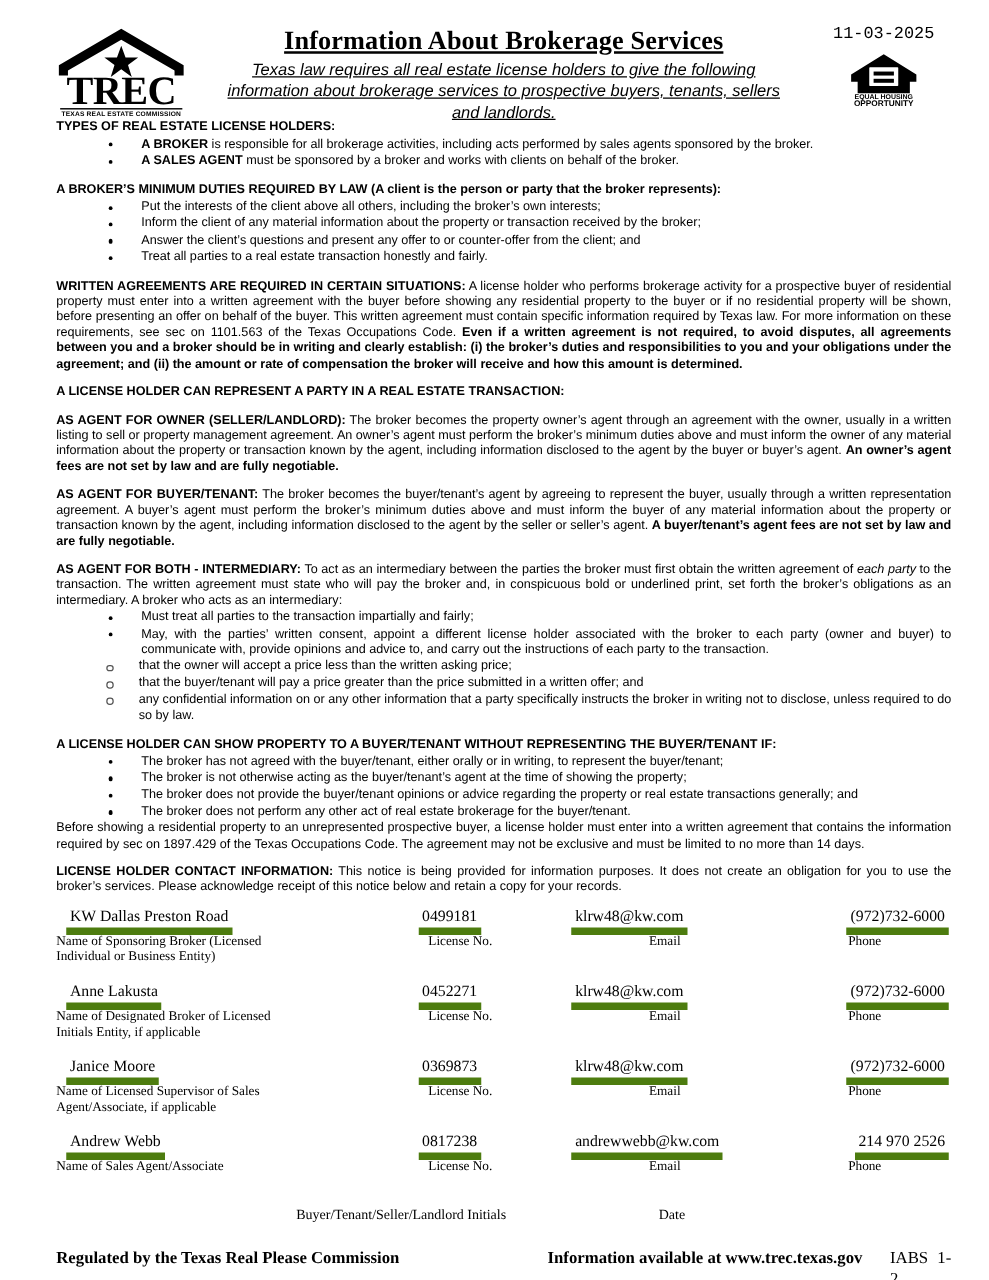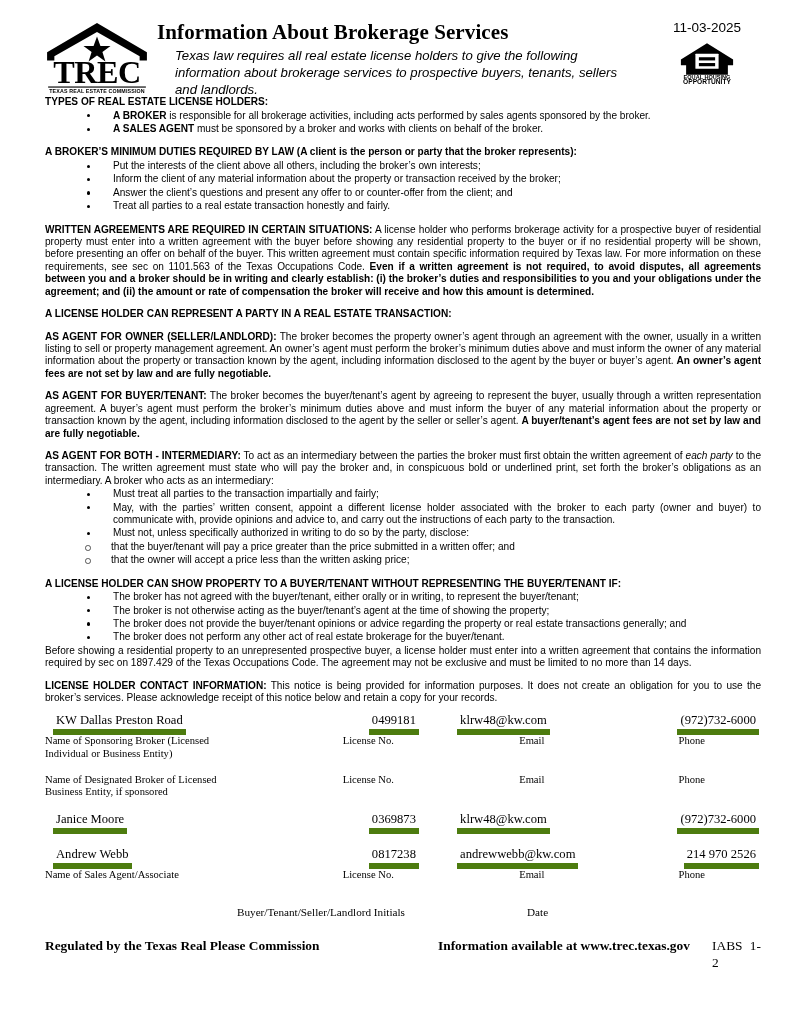--- a/index.html
+++ b/index.html
@@ -28,22 +28,23 @@
     height: 78px;
   }
   .logo-block {
     width: 108px;
     flex: 0 0 108px;
     padding-top: 4px;
   }
   .trec-logo { width: 104px; display: block; }
   .title-block {
     flex: 1;
-    text-align: left;
+    text-align: center;
     padding: 0 4px;
+    text-decoration: underline;
   }
   .doc-title {
     font-family: "Liberation Serif", serif;
     font-weight: bold;
     font-size: 21px;
     line-height: 25px;
     letter-spacing: 0.1px;
     margin: 2px 0 2px 0;
   }
   .doc-subtitle {
@@ -53,21 +54,21 @@
     line-height: 17px;
     padding: 0 18px;
   }
   .right-block {
     width: 108px;
     flex: 0 0 108px;
     text-align: center;
     padding-top: 2px;
   }
   .doc-date {
-    font-family: Liberation Sans, sans-serif;
+    font-family: Liberation Mono, monospace;
     font-size: 13.5px;
     line-height: 16px;
     margin-bottom: 5px;
   }
   .eho-logo { width: 58px; display: block; margin: 0 auto; }
 
   
   .body-wrap {
     font-size: 10.1px;
     line-height: 12.3px;
@@ -155,21 +156,21 @@
   .val {
     display: inline-block;
     font-family: "Liberation Serif", serif;
     font-size: 12.6px;
     line-height: 15px;
     border-bottom: 6px solid #4d7c0f;
     padding: 0 3px 1px 3px;
     white-space: nowrap;
   }
   .val-cell.c-name { padding-left: 8px; }
-  .val-cell.c-lic   { text-align: center; padding-left: 14px; }
+  .val-cell.c-lic   { text-align: left; padding-left: 14px; }
   .val-cell.c-email { text-align: left; padding-left: 4px; }
   .val-cell.c-phone { text-align: right; padding-right: 2px; }
 
   .lbl {
     font-family: "Liberation Serif", serif;
     font-size: 10.6px;
     line-height: 12.6px;
     padding-top: 4px;
   }
   .lbl.c-lic, .lbl.c-email, .lbl.c-phone { text-align: center; }
@@ -290,25 +291,25 @@
     <div class="spacer-md"></div>
 
     <p class="para"><b>AS AGENT FOR BUYER/TENANT:</b><span>  The broker becomes the buyer/tenant’s agent by agreeing to represent the buyer, usually through a written representation agreement. A buyer’s agent must perform the broker’s minimum duties above and must inform the buyer of any material information about the property or transaction known by the agent, including information disclosed to the agent by the seller or seller’s agent. </span><b>A buyer/tenant’s agent fees are not set by law and are fully negotiable.</b></p>
 
     <div class="spacer-md"></div>
 
     <p class="para"><b>AS AGENT FOR BOTH - INTERMEDIARY:</b><span>  To act as an intermediary between the parties the broker must first obtain the written agreement of </span><i>each party</i><span> to the transaction. The written agreement must state who will pay the broker and, in conspicuous bold or underlined print, set forth the broker’s obligations as an intermediary. A broker who acts as an intermediary:</span></p>
     <ul class="b1">
       <li>Must treat all parties to the transaction impartially and fairly;</li>
       <li>May, with the parties’ written consent, appoint a different license holder associated with the broker to each party (owner and buyer) to communicate with, provide opinions and advice to, and carry out the instructions of each party to the transaction.</li>
-      <li>Must not, unless specifically authorized in writing to do so by the party, disclose:</li>
     </ul>
     <ul class="b2">
+      <li>that the owner will accept a price less than the written asking price;</li>
       <li>that the buyer/tenant will pay a price greater than the price submitted in a written offer; and</li>
-      <li>that the owner will accept a price less than the written asking price;</li>
+      <li>any confidential information on or any other information that a party specifically instructs the broker in writing not to disclose, unless required to do so by law.</li>
     </ul>
 
     <div class="spacer-md"></div>
 
     <div class="sec-head">A LICENSE HOLDER CAN SHOW PROPERTY TO A BUYER/TENANT WITHOUT REPRESENTING THE BUYER/TENANT IF:</div>
     <ul class="b1">
       <li>The broker has not agreed with the buyer/tenant, either orally or in writing, to represent the buyer/tenant;</li>
       <li>The broker is not otherwise acting as the buyer/tenant’s agent at the time of showing the property;</li>
       <li>The broker does not provide the buyer/tenant opinions or advice regarding the property or real estate transactions generally; and</li>
       <li>The broker does not perform any other act of real estate brokerage for the buyer/tenant.</li>
@@ -341,37 +342,52 @@
           </td>
           <td class="lbl c-lic">License No.</td>
           <td class="lbl c-email">Email</td>
           <td class="lbl c-phone">Phone</td>
         </tr>
         <tr>
             <td colspan="4" class="row-gap"></td>
           </tr>
 
         <tr>
+          <td class="val-cell c-name"><span class="val">Anne Lakusta</span></td>
+          <td class="val-cell c-lic"><span class="val">0452271</span></td>
+          <td class="val-cell c-email"><span class="val">klrw48@kw.com</span></td>
+          <td class="val-cell c-phone"><span class="val">(972)732-6000</span></td>
+        </tr>
+        <tr>
           <td class="lbl c-name">
             <div>Name of Designated Broker of Licensed</div>
-            <div>Business Entity, if sponsored</div>
+            <div>Initials Entity, if applicable</div>
           </td>
           <td class="lbl c-lic">License No.</td>
           <td class="lbl c-email">Email</td>
           <td class="lbl c-phone">Phone</td>
         </tr>
         <tr>
             <td colspan="4" class="row-gap"></td>
           </tr>
 
         <tr>
           <td class="val-cell c-name"><span class="val">Janice Moore</span></td>
           <td class="val-cell c-lic"><span class="val">0369873</span></td>
           <td class="val-cell c-email"><span class="val">klrw48@kw.com</span></td>
           <td class="val-cell c-phone"><span class="val">(972)732-6000</span></td>
+        </tr>
+        <tr>
+          <td class="lbl c-name">
+            <div>Name of Licensed Supervisor of Sales</div>
+            <div>Agent/Associate, if applicable</div>
+          </td>
+          <td class="lbl c-lic">License No.</td>
+          <td class="lbl c-email">Email</td>
+          <td class="lbl c-phone">Phone</td>
         </tr>
         <tr>
             <td colspan="4" class="row-gap"></td>
           </tr>
 
         <tr>
           <td class="val-cell c-name"><span class="val">Andrew Webb</span></td>
           <td class="val-cell c-lic"><span class="val">0817238</span></td>
           <td class="val-cell c-email"><span class="val">andrewwebb@kw.com</span></td>
           <td class="val-cell c-phone"><span class="val">214 970 2526</span></td>

